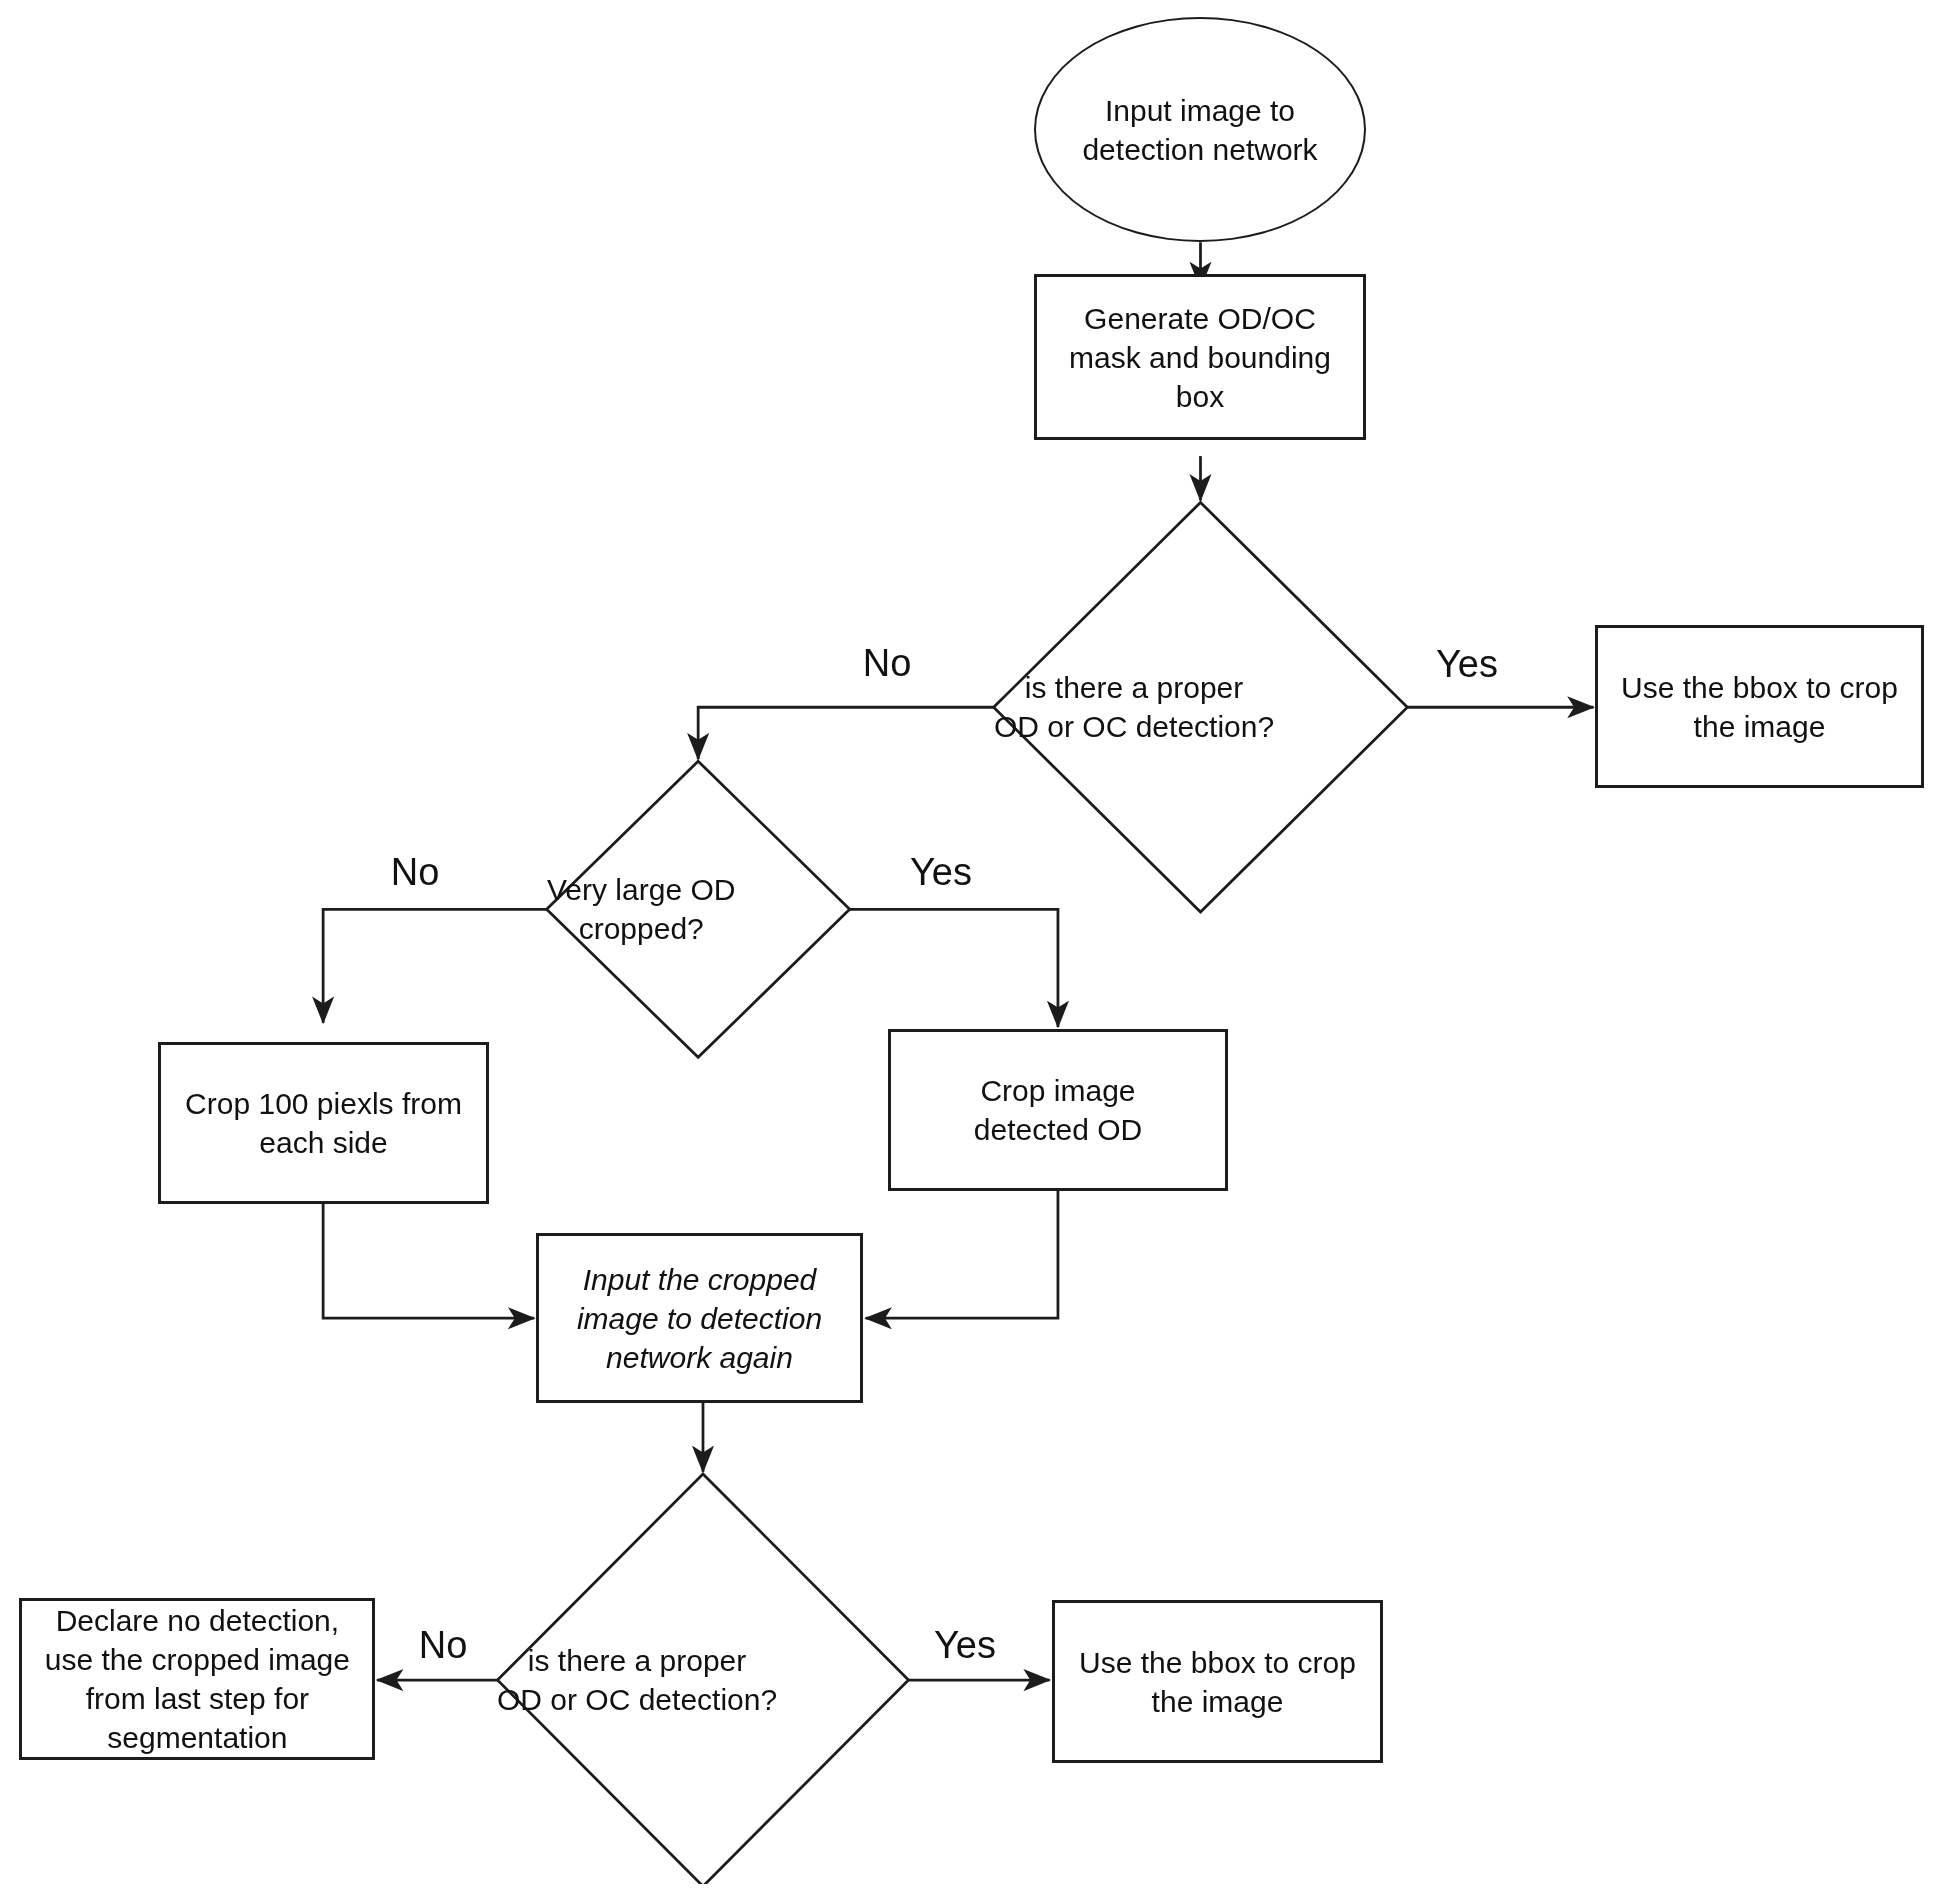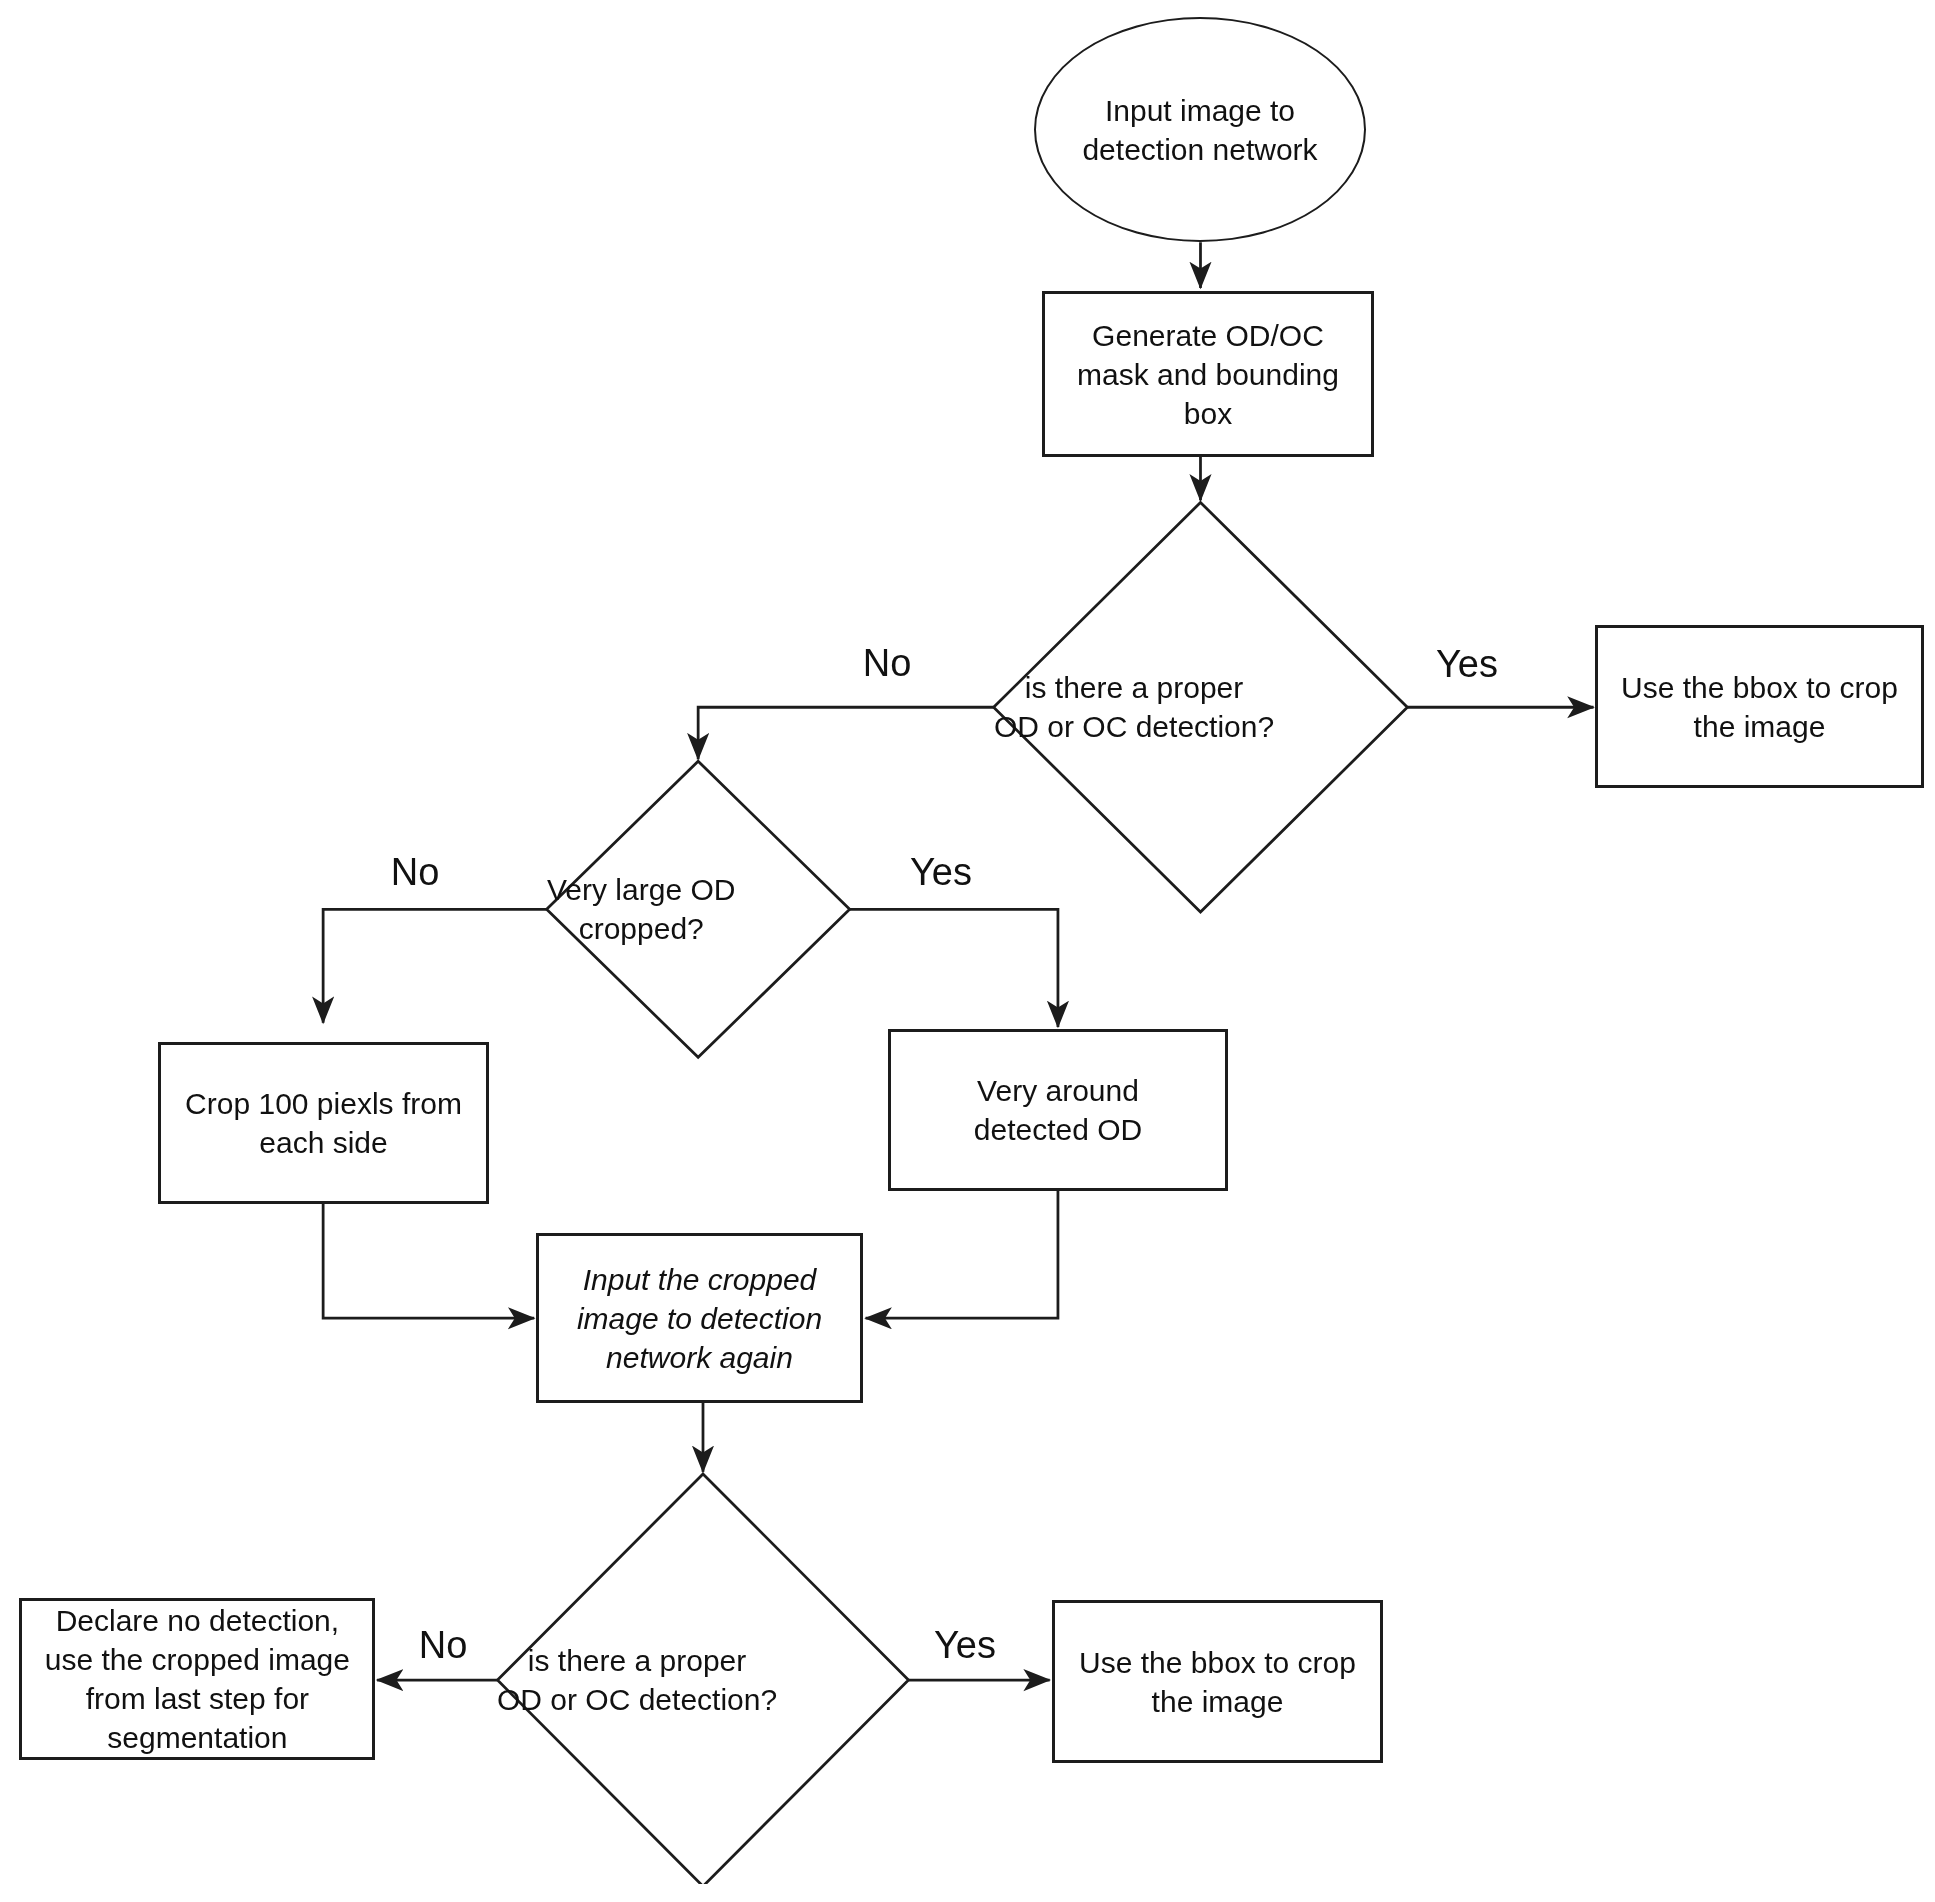--- a/index.html
+++ b/index.html
@@ -91,38 +91,38 @@
       <polygon points="1009,1100 1228,1314 1009,1528 790,1314"></polygon>
       <polygon points="1016,2130 1313,2428 1016,2726 719,2428"></polygon>
     </g>
   </svg>
 
   <div class="node ellipse" style="left:1034px; top:17.3px; width:332px; height:225px;">
     <span class="node-text">Input image to
 detection network</span>
   </div>
 
-  <div class="node" style="left:1034px; top:291px; width:332px; height:166px;margin-left:8px;">
+  <div class="node" style="left:1034px; top:274px; width:332px; height:166px;">
     <span class="node-text">Generate OD/OC
 mask and bounding
 box</span>
   </div>
 
   <div class="node" style="left:1595px; top:625px; width:329px; height:163px;">
     <span class="node-text">Use the bbox to crop
 the image</span>
   </div>
 
   <div class="node" style="left:158px; top:1042px; width:331px; height:162px;">
     <span class="node-text">Crop 100 piexls from
 each side</span>
   </div>
 
   <div class="node" style="left:888px; top:1029px; width:340px; height:162px;">
-    <span class="node-text">Very around
+    <span class="node-text">Crop image
 detected OD</span>
   </div>
 
   <div class="node" style="left:536px; top:1233px; width:327px; height:170px;font-style:italic;">
     <span class="node-text">Input the cropped
 image to detection
 network again</span>
   </div>
 
   <div class="node" style="left:19.4px; top:1598px; width:356px; height:162px;">

